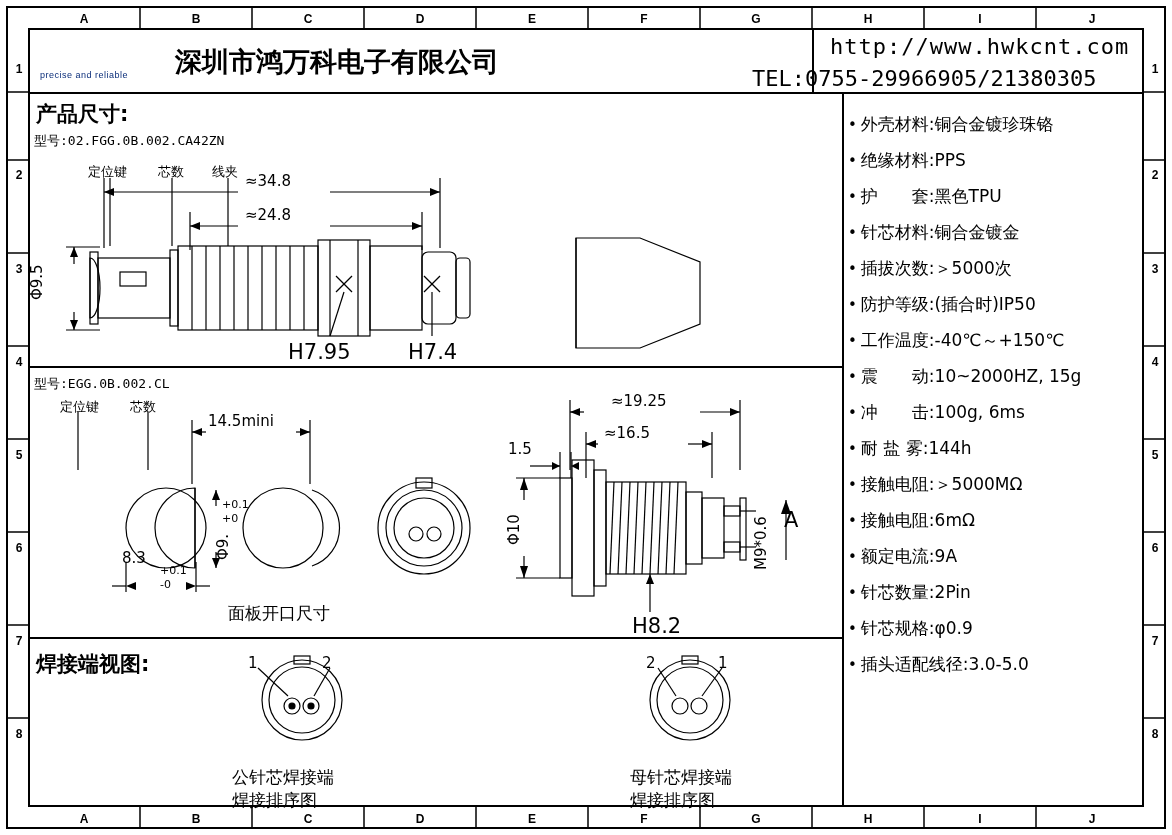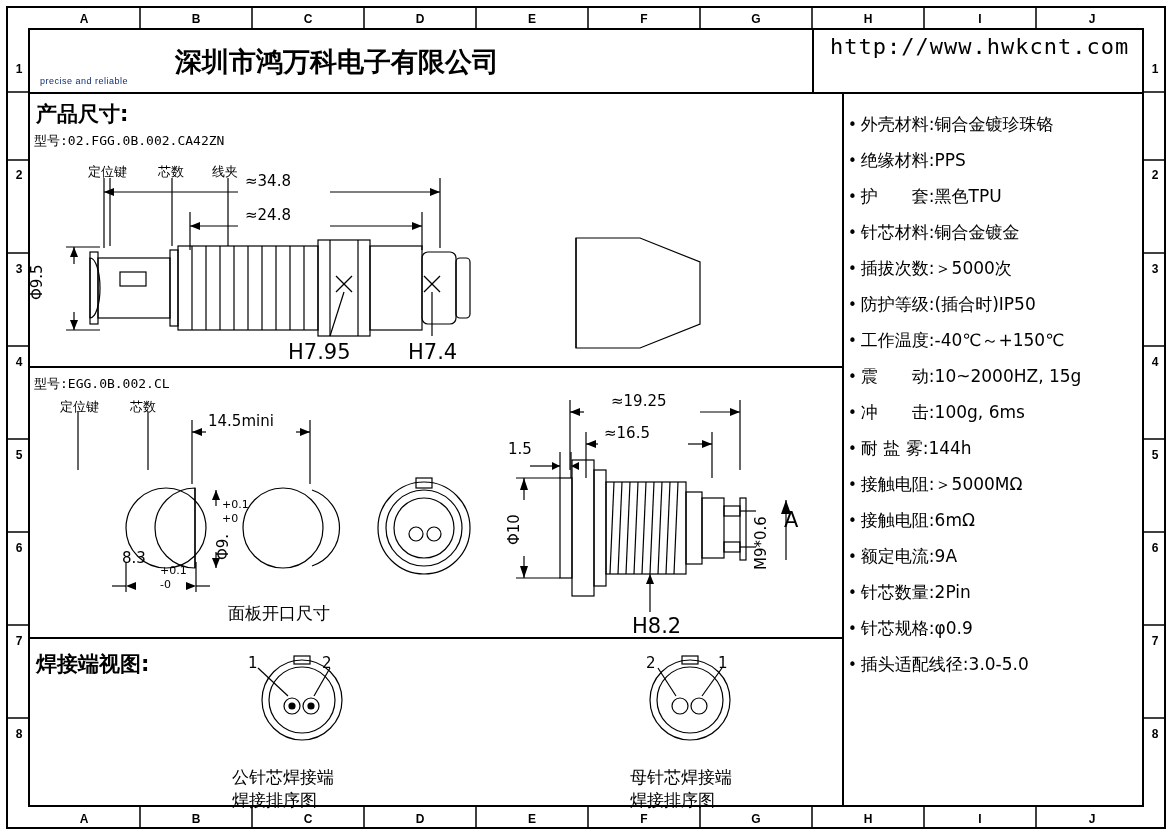--- a/index.html
+++ b/index.html
@@ -7,21 +7,21 @@
   #sheet{position:relative;width:1172px;height:835px;background:#fff;overflow:hidden;}
   .frame-outer{position:absolute;left:6px;top:6px;width:1160px;height:823px;border:2px solid #000;box-sizing:border-box;}
   .frame-inner{position:absolute;left:28px;top:28px;width:1116px;height:779px;border:2px solid #000;box-sizing:border-box;}
   
   .ruler-col{position:absolute;font-size:12px;font-weight:bold;text-align:center;width:20px;}
   .ruler-row{position:absolute;font-size:12px;font-weight:bold;text-align:center;width:20px;}
   
   .hdr{position:absolute;left:30px;top:30px;width:1112px;height:64px;}
   .logo{position:absolute;left:8px;top:10px;font-size:36px;font-weight:bold;letter-spacing:2px;color:#0b2e7a;font-family:"Liberation Sans",sans-serif;}
   .logo .reg{font-size:14px;vertical-align:super;}
-  .logo-sub{position:absolute;left:10px;top:46px;font-size:9px;color:#0b2e7a;letter-spacing:.5px;}
+  .logo-sub{position:absolute;left:10px;top:40px;font-size:9px;color:#0b2e7a;letter-spacing:.5px;}
   .cname{position:absolute;left:145px;top:14px;font-size:27px;font-weight:bold;font-family:"DejaVu Sans",sans-serif;color:#000;}
   .url{position:absolute;left:800px;top:4px;font-size:22px;font-family:"DejaVu Sans Mono","Liberation Mono",monospace;letter-spacing:1px;}
   .tel{position:absolute;left:722px;top:36px;font-size:22px;font-family:"DejaVu Sans Mono","Liberation Mono",monospace;letter-spacing:0px;}
   .hline{position:absolute;background:#000;height:2px;}
   .vline{position:absolute;background:#000;width:2px;}
   
   .specs{position:absolute;left:848px;top:116px;width:292px;}
   .spec{font-size:17px;font-family:"DejaVu Sans",sans-serif;line-height:1;margin-bottom:19px;white-space:nowrap;}
   .spec .dot{font-size:15px;margin-right:4px;}
   
@@ -125,20 +125,21 @@
   <div class="hline" style="left:30px; top:92px;  width:1112px;"></div>
   <div class="hline" style="left:30px; top:366px; width:812px;"></div>
   <div class="hline" style="left:30px; top:637px; width:812px;"></div>
   <div class="vline" style="left:842px; top:92px; height:715px;"></div>
   <div class="vline" style="left:812px; top:30px; height:62px;"></div>
 
   <div class="hdr">
     <div class="logo-sub">precise and reliable</div>
     <div class="cname">深圳市鸿万科电子有限公司</div>
     <div class="url">http://www.hwkcnt.com</div>
+    <div class="tel">TEL:0755-29966905/21380305</div>
   </div>
 
   <div class="sec-title" style="left:36px; top:100px;">产品尺寸:</div>
   <div class="model" style="left:34px; top:132px;">型号:02.FGG.0B.002.CA42ZN</div>
   <div class="lbl" style="left:88px; top:163px;">定位键</div>
   <div class="lbl" style="left:158px; top:163px;">芯数</div>
   <div class="lbl" style="left:212px; top:163px;">线夹</div>
   <div class="dim" style="left:245px; top:172px;text-align:right;">≈34.8</div>
   <div class="dim" style="left:245px; top:206px;">≈24.8</div>
   <div class="dim" style="left:28px; top:300px; transform:rotate(-90deg); transform-origin:left top;">Φ9.5</div>

